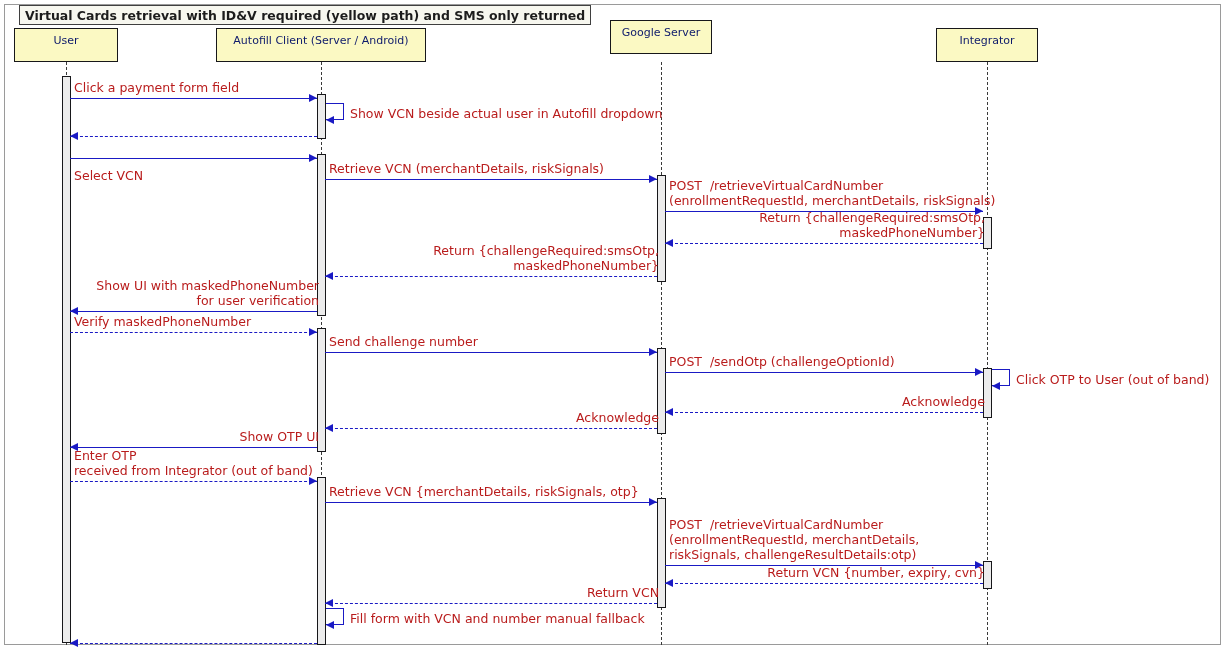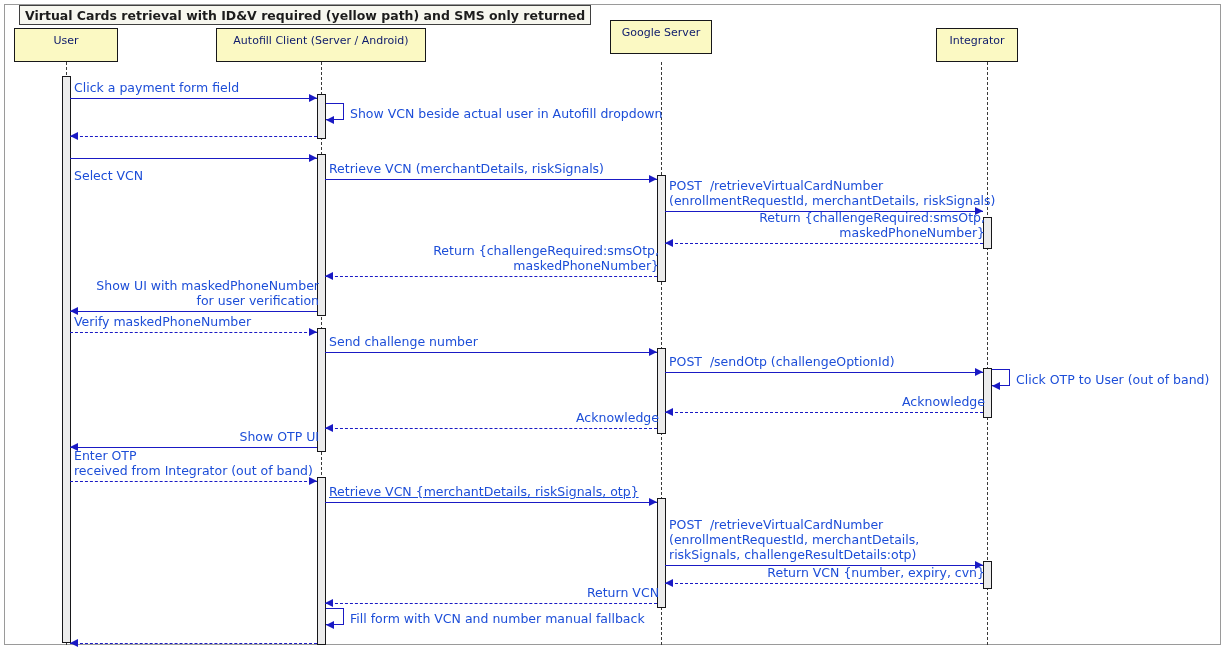--- a/index.html
+++ b/index.html
@@ -39,21 +39,21 @@
   .head.left{border-top:4px solid transparent;border-bottom:4px solid transparent;
              border-right:8px solid #1a1ac4;}
 
   
   .selfloop{position:absolute;border:1px solid #1a1ac4;border-left:none;box-sizing:border-box;}
   .selfhead{position:absolute;width:0;height:0;
       border-top:4px solid transparent;border-bottom:4px solid transparent;
       border-right:8px solid #1a1ac4;}
 
   
-  .lbl{position:absolute;font-size:12.5px;color:#1d4ed8;line-height:15px;white-space:pre;}
+  .lbl{position:absolute;font-size:12.5px;color:#b91c1c;line-height:15px;white-space:pre;}
   .lbl.r{text-align:right;}
 </style>
 </head>
 <body>
 
 <div id="root">
 
   <div class="frame"></div>
 
   <div class="title-tab">Virtual Cards retrieval with ID&amp;V required (yellow path) and SMS only returned</div>
@@ -65,21 +65,21 @@
       <div class="lifeline" style="left: 987px; top: 62px; height: 583px;"></div>
       <div class="participant" style="left: 14px; top: 28px; width: 104px; height: 34px;">
         <span>User</span>
       </div>
       <div class="participant" style="left: 216px; top: 28px; width: 210px; height: 34px;">
         <span>Autofill Client (Server / Android)</span>
       </div>
       <div class="participant" style="left: 610px; top: 20px; width: 102px; height: 34px;">
         <span>Google Server</span>
       </div>
-      <div class="participant" style="left: 936px; top: 28px; width: 82px; height: 34px;">
+      <div class="participant" style="left: 936px; top: 28px; width: 102px; height: 34px;">
         <span>Integrator</span>
       </div>
       <div class="act" style="left: 62px; top: 76px; height: 567px;"></div>
       <div class="act" style="left: 317px; top: 94px; height: 45px;"></div>
       <div class="act" style="left: 317px; top: 154px; height: 162px;"></div>
       <div class="act" style="left: 317px; top: 328px; height: 124px;"></div>
       <div class="act" style="left: 317px; top: 477px; height: 168px;"></div>
       <div class="act" style="left: 657px; top: 175px; height: 107px;"></div>
       <div class="act" style="left: 657px; top: 348px; height: 86px;"></div>
       <div class="act" style="left: 657px; top: 498px; height: 110px;"></div>
@@ -136,21 +136,21 @@
       <div class="lbl r" style="top: 410px; right: 568px;">Acknowledge</div>
       <div class="msg" style="left: 70px; top: 447px; width: 247px;"></div>
       <div class="head left" style="left: 70px; top: 443px;"></div>
       <div class="lbl r" style="top: 429px; right: 908px;">Show OTP UI</div>
       <div class="msg dashed" style="left: 70px; top: 481px; width: 247px;"></div>
       <div class="head right" style="left: 309px; top: 477px;"></div>
       <div class="lbl" style="top: 448px; left: 74px;">Enter OTP
 received from Integrator (out of band)</div>
       <div class="msg" style="left: 325px; top: 502px; width: 332px;"></div>
       <div class="head right" style="left: 649px; top: 498px;"></div>
-      <div class="lbl" style="top: 484px; left: 329px; text-decoration: underline;">Retrieve VCN {merchantDetails, riskSignals, otp}</div>
+      <div class="lbl" style="top: 484px; left: 329px;">Retrieve VCN {merchantDetails, riskSignals, otp}</div>
       <div class="msg" style="left: 665px; top: 565px; width: 318px;"></div>
       <div class="head right" style="left: 975px; top: 561px;"></div>
       <div class="lbl" style="top: 517px; left: 669px;">POST  /retrieveVirtualCardNumber
 (enrollmentRequestId, merchantDetails,
 riskSignals, challengeResultDetails:otp)</div>
       <div class="msg dashed" style="left: 665px; top: 583px; width: 318px;"></div>
       <div class="head left" style="left: 665px; top: 579px;"></div>
       <div class="lbl r" style="top: 565px; right: 242px;">Return VCN {number, expiry, cvn}</div>
       <div class="msg dashed" style="left: 325px; top: 603px; width: 332px;"></div>
       <div class="head left" style="left: 325px; top: 599px;"></div>

